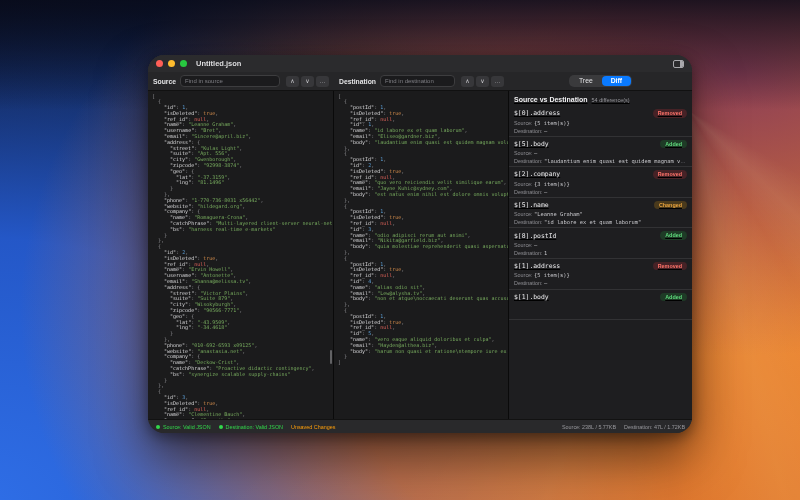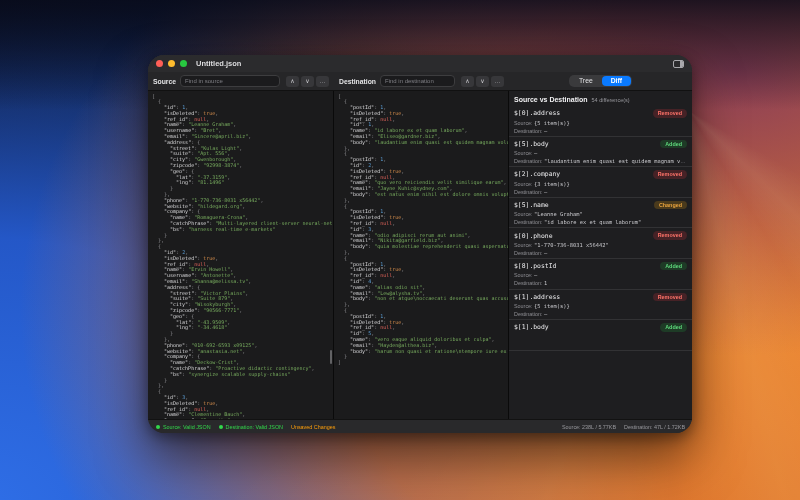--- a/index.html
+++ b/index.html
@@ -65,21 +65,21 @@
   .editor.dst{ width:175px; border-right:1px solid #0a0a0a; }
   .code-line{ font-family:"DejaVu Sans Mono", monospace; font-size:5px; line-height:5.8px; white-space:pre; color:#9a9a9e; }
   .tk{ color:#d8d8da; }      
   .ts{ color:#77ab5e; }      
   .tn{ color:#5c9fd6; }      
   .tb{ color:#d08a4a; }      
   .tu{ color:#e0635a; }      
   .tp{ color:#8a8a8e; }      
   .scroll-thumb{ position:absolute; right:1px; top:259px; width:2px; height:14px; border-radius:1px; background:rgba(205,205,210,0.4); }
 
-  .diff-panel{ flex:1; background:#1e1e20; display:flex; flex-direction:column; overflow:hidden; }
+  .diff-panel{ flex:1; background:#1e1e20; display:flex; flex-direction:column; overflow:hidden;text-decoration:underline; }
   .diff-header{ flex:none; padding:5px 5px 3px 5px; display:flex; align-items:baseline; }
   .diff-title{ font-size:7px; font-weight:bold; color:#f0f0f2; }
   .diff-count{ font-size:5.5px; color:#98989d; margin-left:4px; }
   .diff-list{ flex:1; overflow:hidden; }
   .diff-row{ height:30.6px; padding:3px 5px 0 5px; border-bottom:1px solid #323234; }
   .diff-row-top{ display:flex; align-items:center; }
   .diff-path{ font-family:"DejaVu Sans Mono", monospace; font-size:6.4px; color:#ececee; }
   .badge{ margin-left:auto; font-size:5.4px; font-weight:bold; padding:1px 5px; border-radius:6px; line-height:6.5px; }
   .badge-removed{ background:#462226; color:#ff7369; }
   .badge-added{ background:#1e3b26; color:#5ed87b; }
@@ -282,28 +282,20 @@
             <div class="diff-row">
               <div class="diff-row-top">
                 <span class="diff-path">$[5].name</span>
                 <span class="badge badge-changed">Changed</span>
               </div>
               <div class="diff-line"><span>Source: </span><span class="val">"Leanne Graham"</span></div>
               <div class="diff-line"><span>Destination: </span><span class="val">"id labore ex et quam laborum"</span></div>
             </div>
             <div class="diff-row">
               <div class="diff-row-top">
-                <span class="diff-path">$[0].phone</span>
-                <span class="badge badge-removed">Removed</span>
-              </div>
-              <div class="diff-line"><span>Source: </span><span class="val">"1-770-736-8031 x56442"</span></div>
-              <div class="diff-line"><span>Destination: </span><span class="val">—</span></div>
-            </div>
-            <div class="diff-row">
-              <div class="diff-row-top">
                 <span class="diff-path">$[8].postId</span>
                 <span class="badge badge-added">Added</span>
               </div>
               <div class="diff-line"><span>Source: </span><span class="val">—</span></div>
               <div class="diff-line"><span>Destination: </span><span class="val">1</span></div>
             </div>
             <div class="diff-row">
               <div class="diff-row-top">
                 <span class="diff-path">$[1].address</span>
                 <span class="badge badge-removed">Removed</span>

